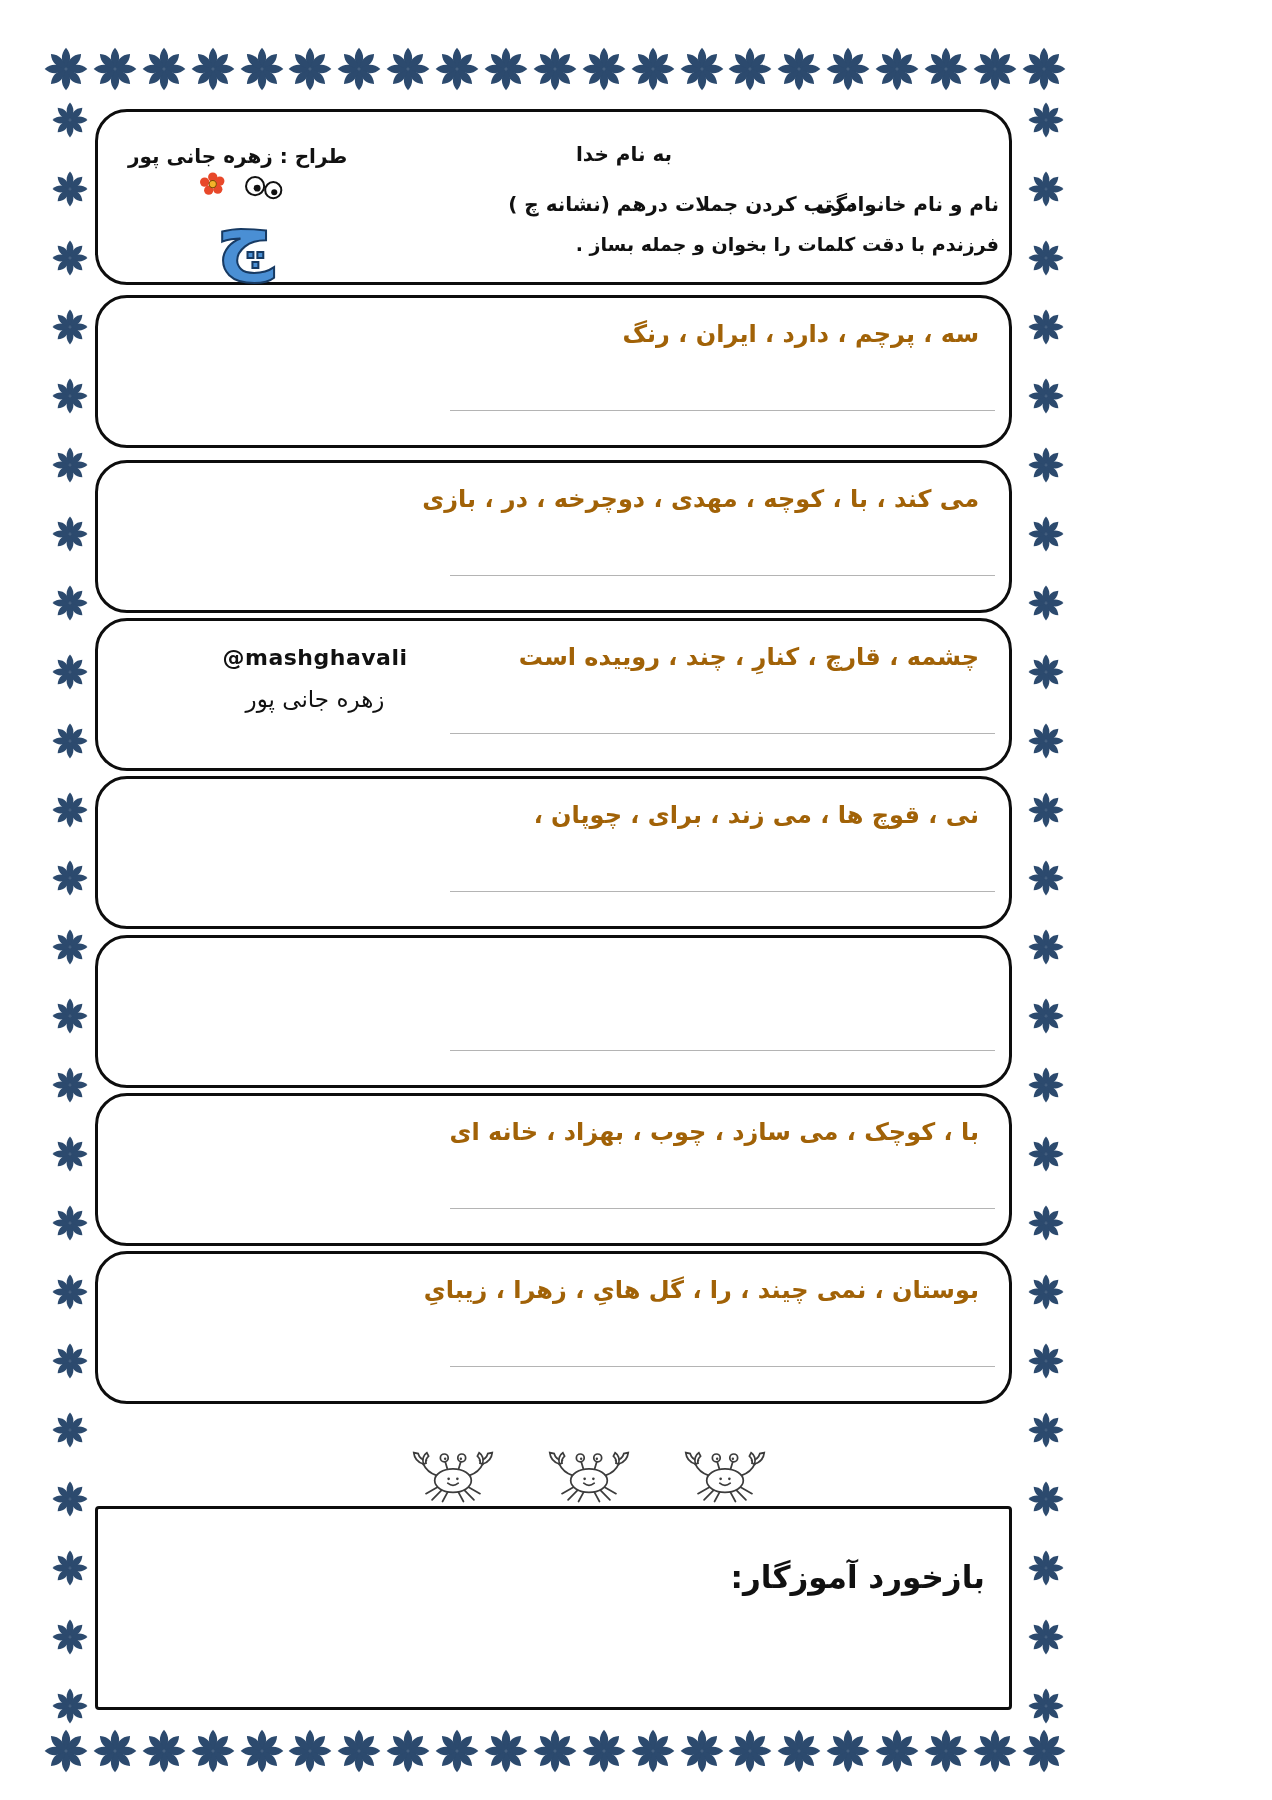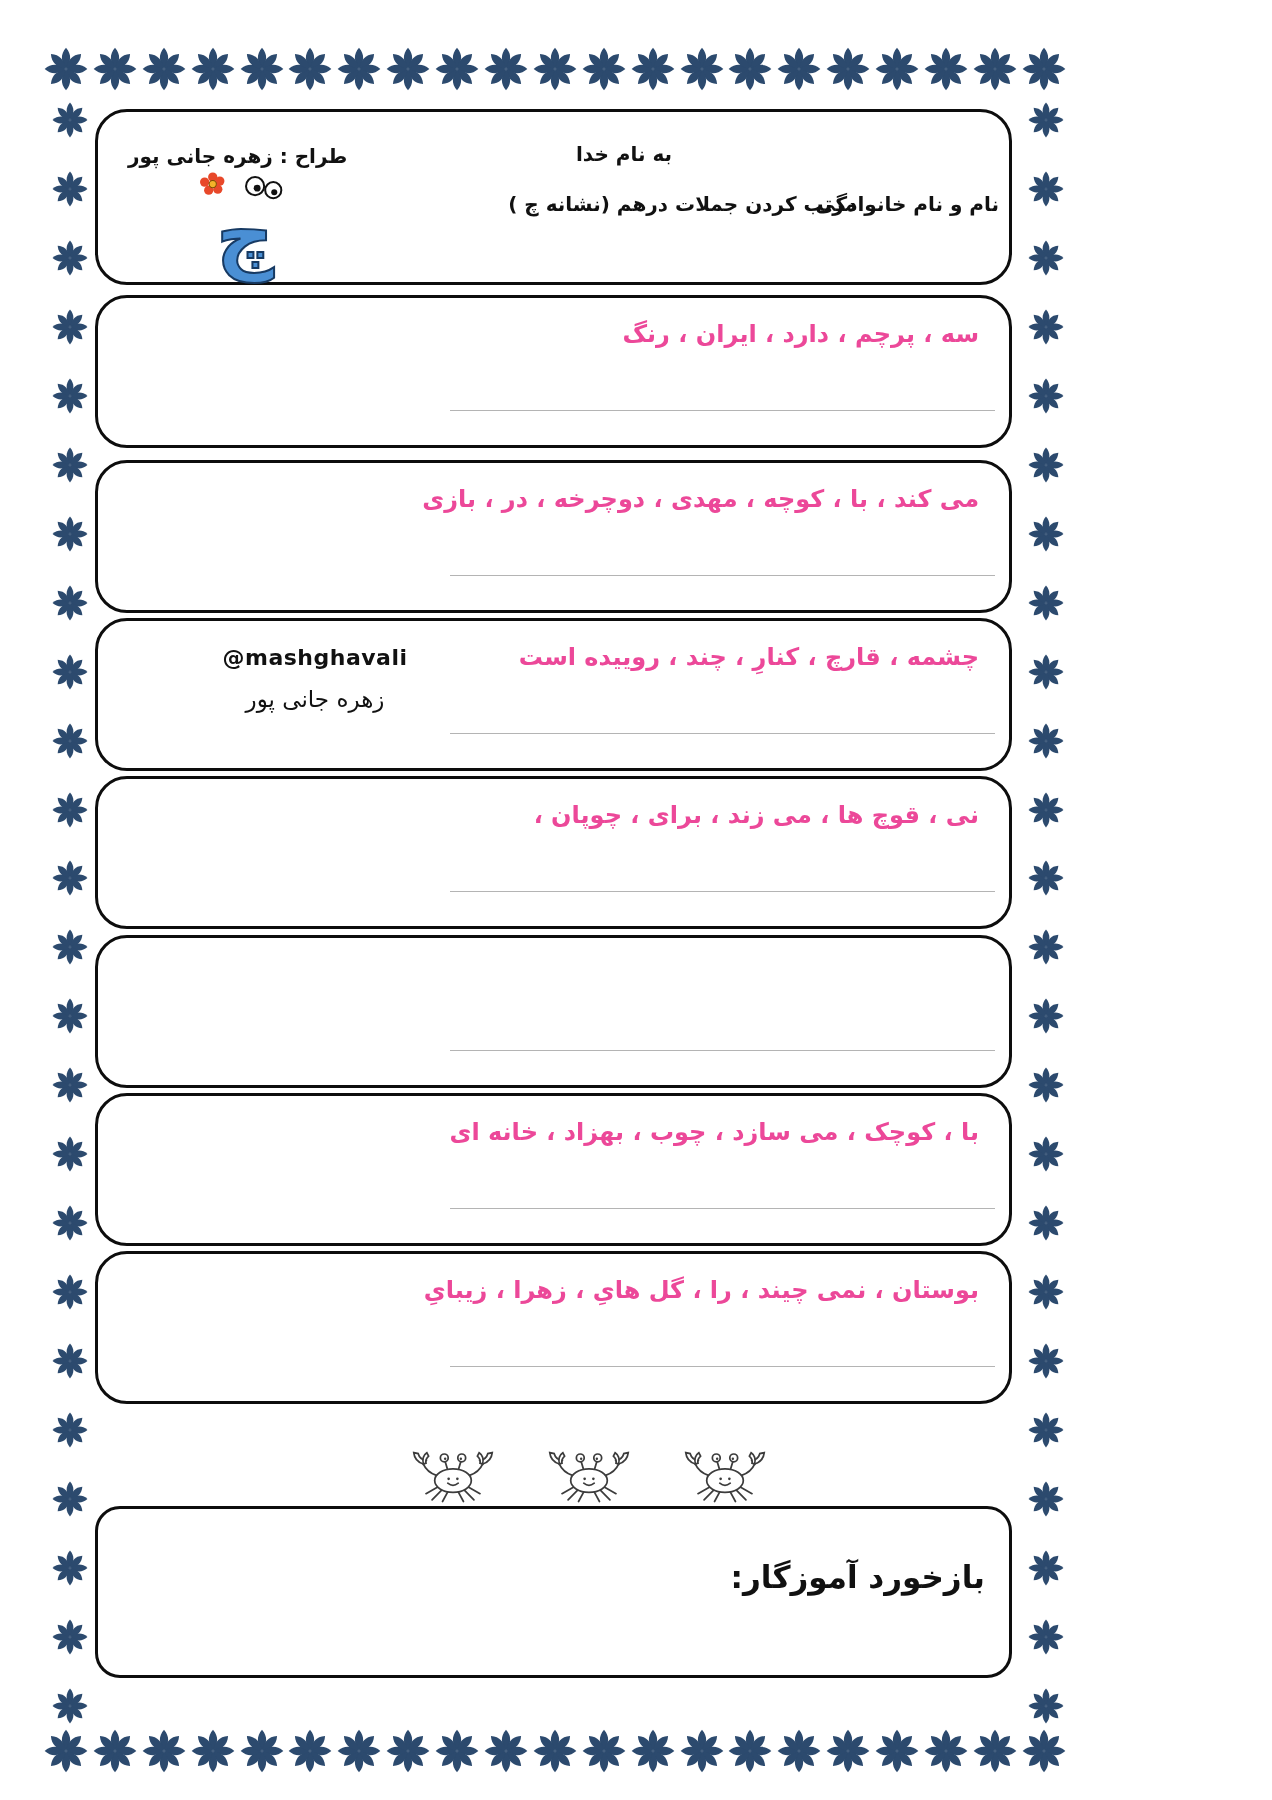--- a/index.html
+++ b/index.html
@@ -20,21 +20,21 @@
   .border-row .flower{width:44px;height:44px;}
   .border-col .flower{width:36px;height:36px;}
   
   .box{
     position:absolute;left:95px;width:917px;background:#fff;
     border:3.5px solid #0d0d0d;border-radius:32px;box-sizing:border-box;
   }
   .qbox{height:153px;}
   .qwords{
     position:absolute;top:22px;right:30px;margin:0;
-    font-size:24px;font-weight:bold;color:#ec4899;white-space:nowrap;
+    font-size:24px;font-weight:bold;color:#a16207;white-space:nowrap;
   }
   .answer-line{
     position:absolute;bottom:34px;right:14px;width:545px;height:0;
     border-top:1.8px solid #b4b4b4;
   }
   
   #header-box{top:109px;height:176px;}
   .hdr-txt{position:absolute;margin:0;font-weight:bold;white-space:nowrap;}
   #bismillah{top:30px;left:478px;font-size:20px;}
   #designer{top:32px;left:30px;font-size:20px;}
@@ -43,21 +43,21 @@
   #instruction{top:121px;right:10px;font-size:19px;}
   #mascot{position:absolute;left:100px;top:58px;width:92px;height:116px;}
   
   .watermark{position:absolute;left:62px;top:24px;width:310px;text-align:center;}
   .wm-handle{font-size:22px;font-weight:bold;letter-spacing:.5px;}
   .wm-name{font-size:23px;font-weight:normal;margin-top:16px;}
   
   #crab-row{position:absolute;left:408px;top:1437px;display:flex;gap:46px;}
   .crab{width:90px;height:68px;}
   
-  #feedback-box{top:1506px;height:172px;border-radius:25px;}
+  #feedback-box{top:1506px;height:204px;border-radius:4px;}
   #feedback-label{position:absolute;top:50px;right:24px;margin:0;font-size:31px;font-weight:bold;}
   .hidden-defs{position:absolute;width:0;height:0;overflow:hidden;}
 </style>
 </head>
 <body>
 
 <svg class="hidden-defs" aria-hidden="true">
   <defs>
     <symbol id="flower8" viewBox="-10 -10 20 20">
       <g fill="currentColor">
@@ -376,20 +376,21 @@
     <svg class="flower">
       <use href="#flower8"></use>
     </svg>
   </div>
 
 <section id="header-box" class="box">
   <p id="bismillah" class="hdr-txt" dir="rtl">به نام خدا</p>
   <p id="designer" class="hdr-txt" dir="rtl">طراح : زهره جانی پور</p>
   <p id="name-label" class="hdr-txt" dir="rtl">نام و نام خانوادگی</p>
   <p id="sheet-title" class="hdr-txt" dir="rtl">مرتب کردن جملات درهم (نشانه چ )</p>
+  <p id="instruction" class="hdr-txt" dir="rtl">فرزندم با دقت کلمات را بخوان و جمله بساز .</p>
   <svg id="mascot" viewBox="0 0 90 115">
     <g>
       <circle cx="14" cy="7" r="4.6" fill="#e8482a"></circle>
       <circle cx="21" cy="11" r="4.6" fill="#e8482a"></circle>
       <circle cx="19" cy="19" r="4.6" fill="#e8482a"></circle>
       <circle cx="10" cy="20" r="4.6" fill="#e8482a"></circle>
       <circle cx="6" cy="12" r="4.6" fill="#e8482a"></circle>
       <circle cx="14" cy="14" r="3.6" fill="#f3b229" stroke="#7a4b00" stroke-width="1"></circle>
     </g>
     <text x="46" y="92" text-anchor="middle" font-size="80" font-weight="bold" fill="#4a8fd4" stroke="#173a63" stroke-width="2">چ</text>

